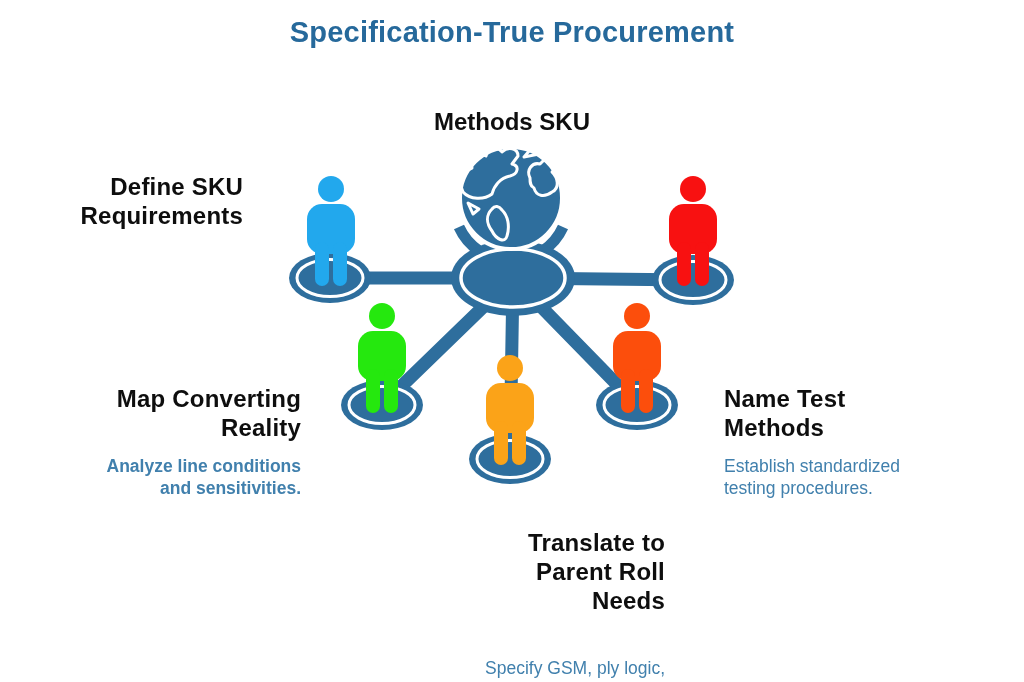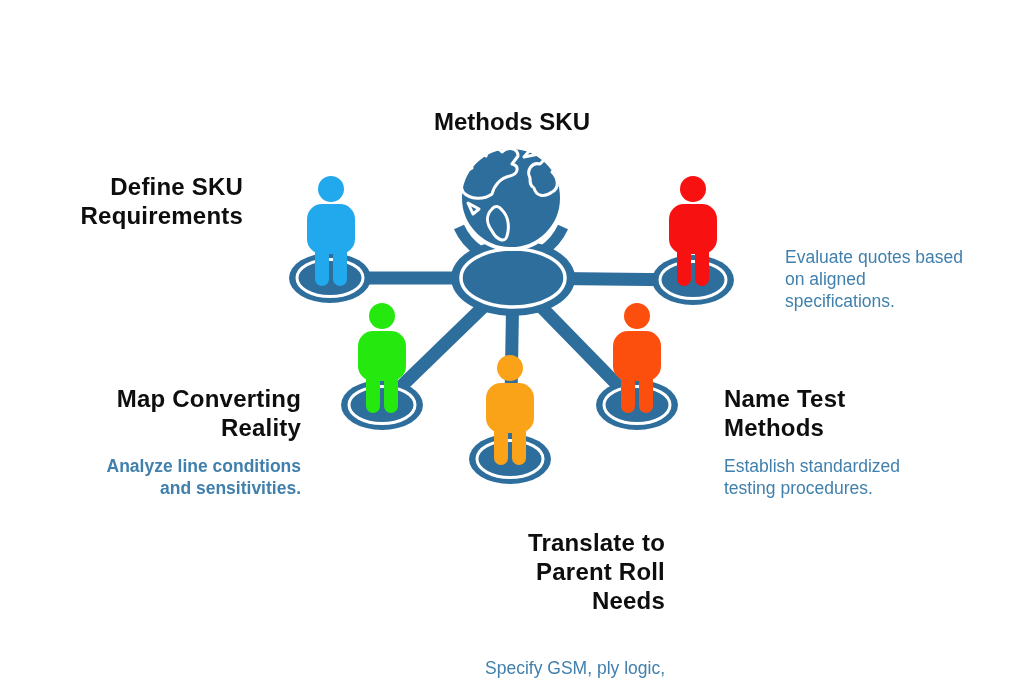--- a/index.html
+++ b/index.html
@@ -57,20 +57,21 @@
   .align-center{ text-align: right; }
   .node .desc { margin-top: 0; }
   
   .node .heading, .node .desc { position: absolute; left: 0; width: 100%; }
 </style>
 </head>
 <body>
 
 <div class="canvas">
 
+  <h1 class="page-title">Specification-True Procurement</h1>
 
   <div class="hub-label">Methods SKU</div>
 
   <svg class="diagram" width="1024" height="682" viewBox="0 0 1024 682">
     <defs>
       <g id="person-shape">
         <circle cx="0" cy="13" r="13"></circle>
         <rect x="-24" y="28" width="48" height="50" rx="15"></rect>
         <rect x="-16" y="66" width="14" height="44" rx="7"></rect>
         <rect x="2" y="66" width="14" height="44" rx="7"></rect>
@@ -123,23 +124,20 @@
     <use href="#person-shape" transform="translate(637,303)" fill="#fc4e0c"></use>
     <use href="#person-shape" transform="translate(510,355)" fill="#fba318"></use>
   </svg>
 
   <div class="node align-right" style="left:25px; top:172px; width:218px; height:180px;">
     <div class="heading" style="top:0;">Define SKU
 Requirements</div>
   </div>
 
   <div class="node align-left" style="left:785px; top:145px; width:215px; height:200px;">
-    <div class="desc" style="top:101px;">Evaluate quotes based
-on aligned
-specifications.</div>
   </div>
 
   <div class="node align-right" style="left:25px; top:384px; width:276px; height:140px;">
     <div class="heading" style="top:0;">Map Converting
 Reality</div>
     <div class="desc" style="top:71px;font-weight:bold;">Analyze line conditions
 and sensitivities.</div>
   </div>
 
   <div class="node align-left" style="left:724px; top:384px; width:245px; height:140px;">

